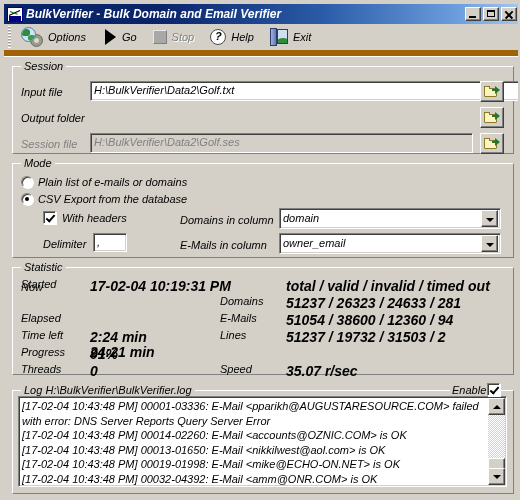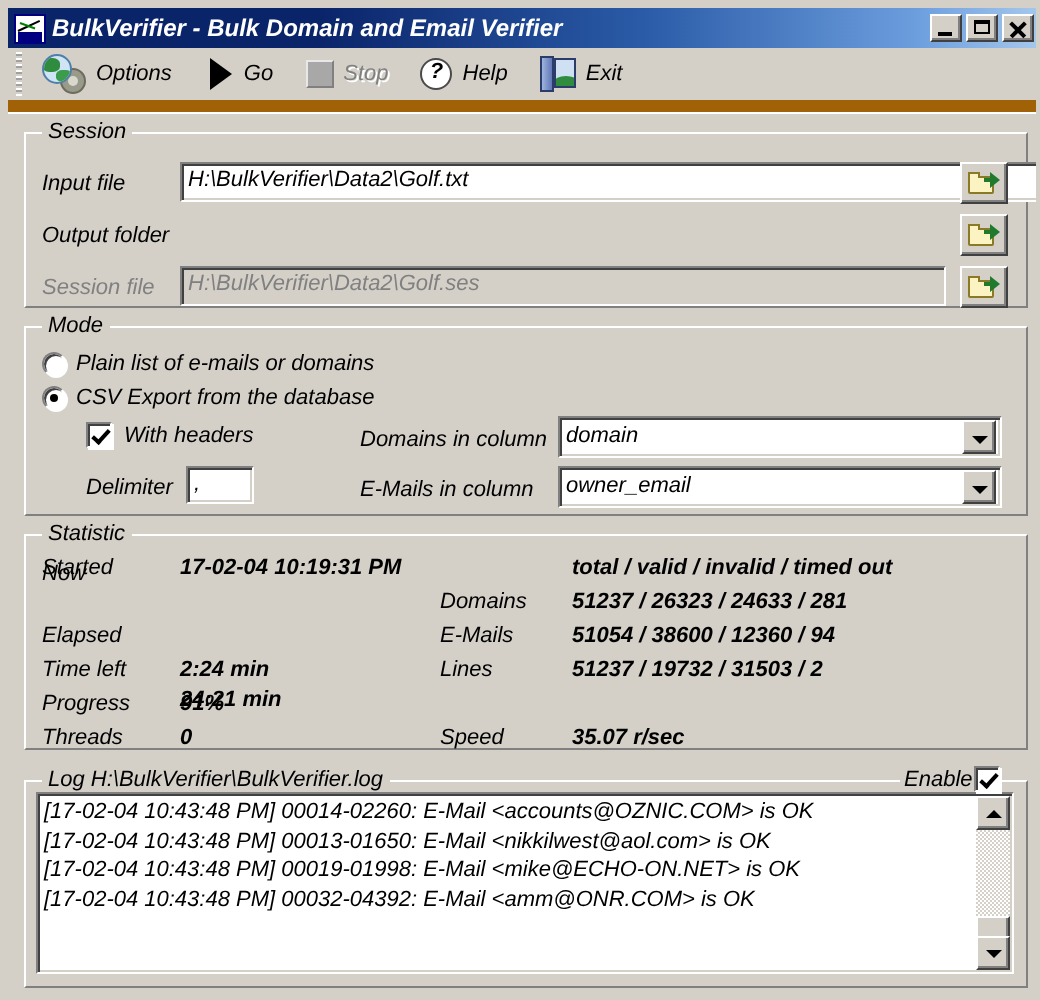--- a/index.html
+++ b/index.html
@@ -422,21 +422,21 @@
   }
 
   
   .stat-label {
     position: absolute;
     font-size: 11px; color: #000;
     white-space: nowrap;
   }
   .stat-value {
     position: absolute;
-    font-size: 11px; color: #000;
+    font-size: 14px; color: #000;
     font-weight: bold;
     white-space: nowrap;
   }
 
   
   .logbox {
     position: absolute;
     background: #ffffff;
     border: 1px solid #808080;
     border-right-color: #ffffff;
@@ -694,20 +694,21 @@
   </div>
   <div class="group-title" style="position:absolute; left:19px; top:382px;">Log H:\BulkVerifier\BulkVerifier.log</div>
 
   <div class="enable-row" style="left:448px; top:381px;">
     <span>Enable</span>
     <span class="checkbox on"></span>
   </div>
 
   <div class="logbox" style="left:16px; top:394px; width:489px; height:91px;">
     <div class="log-text">
+      <div class="log-line wrap">[17-02-04 10:43:48 PM] 00001-03336: E-Mail &lt;pparikh@AUGUSTARESOURCE.COM&gt; failed with error: DNS Server Reports Query Server Error</div>
       <div class="log-line">[17-02-04 10:43:48 PM] 00014-02260: E-Mail &lt;accounts@OZNIC.COM&gt; is OK</div>
       <div class="log-line">[17-02-04 10:43:48 PM] 00013-01650: E-Mail &lt;nikkilwest@aol.com&gt; is OK</div>
       <div class="log-line">[17-02-04 10:43:48 PM] 00019-01998: E-Mail &lt;mike@ECHO-ON.NET&gt; is OK</div>
       <div class="log-line">[17-02-04 10:43:48 PM] 00032-04392: E-Mail &lt;amm@ONR.COM&gt; is OK</div>
     </div>
     <div class="scrollbar">
       <div class="sb-btn up"></div>
       <div class="sb-track"></div>
       <div class="sb-thumb" style="top:60px;"></div>
       <div class="sb-btn down"></div>

